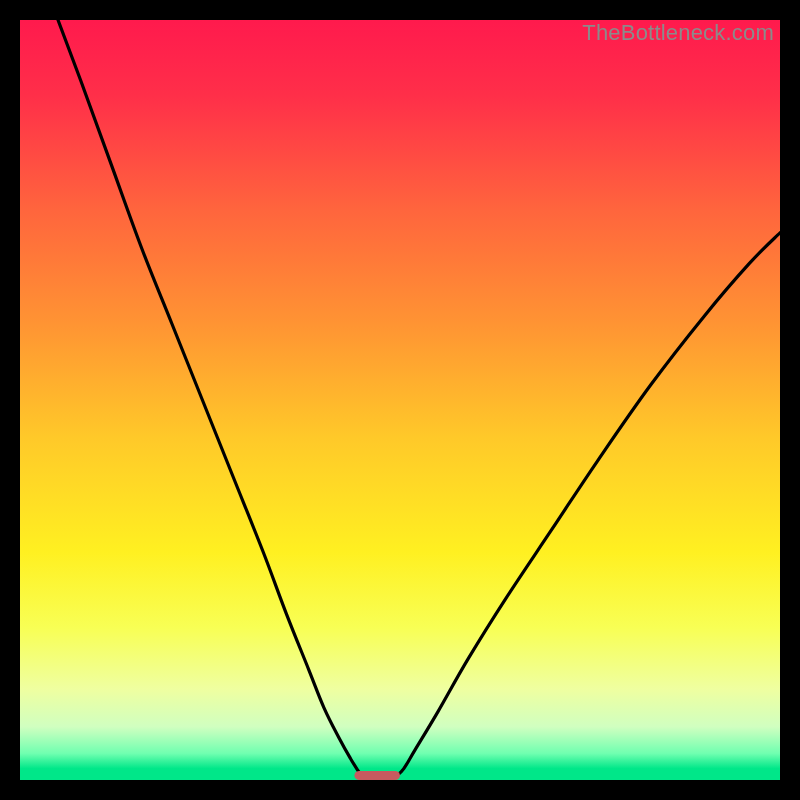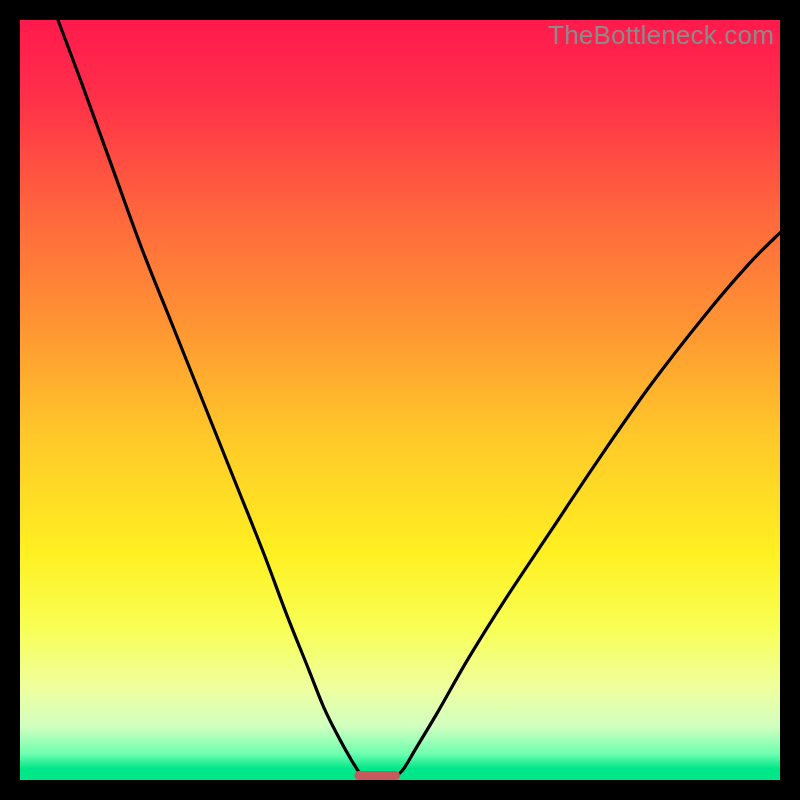--- a/index.html
+++ b/index.html
@@ -25,21 +25,21 @@
     top: 0;
     width: 760px;
     height: 760px;
     overflow: hidden;
   }
   .watermark {
     position: absolute;
     top: 0px;
     right: 6px;
     color: #8b8b8b;
-    font-size: 26px;
+    font-size: 22px;
     letter-spacing: 0.2px;
     font-weight: 400;
     user-select: none;
   }
   svg { display: block; }
 </style>
 </head>
 <body>
 
 <div class="frame">

